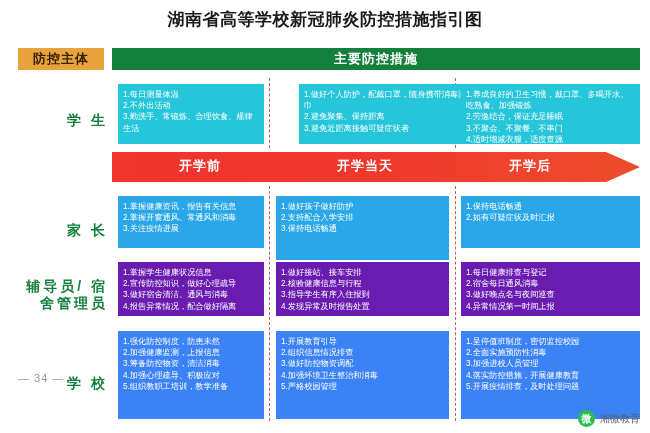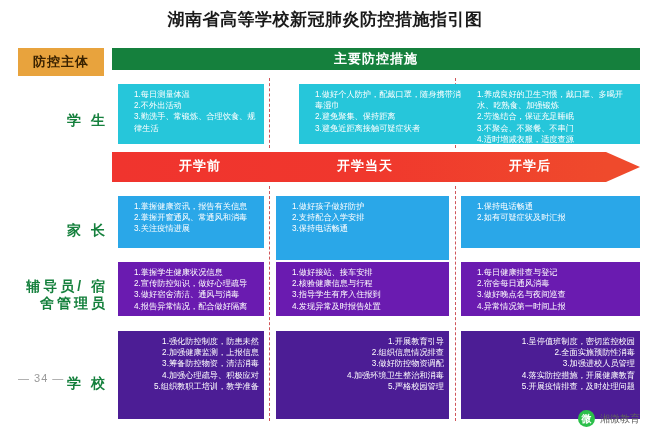--- a/index.html
+++ b/index.html
@@ -14,21 +14,21 @@
 
   .title{
     position:absolute;left:0;top:8px;width:650px;
     text-align:center;
     font-size:17px;font-weight:bold;color:#1a1a1a;
     letter-spacing:0.5px;
   }
 
   
   .hdr-subject{
-    position:absolute;left:18px;top:48px;width:86px;height:28px;
+    position:absolute;left:18px;top:48px;width:86px;height:22px;
     background:#e8a33d;
     color:#3a2200;font-weight:bold;font-size:13px;
     display:flex;align-items:center;justify-content:center;
     letter-spacing:1px;
   }
   .hdr-measures{
     position:absolute;left:112px;top:48px;width:528px;height:22px;
     background:#15803d;
     color:#ffffff;font-weight:bold;font-size:13px;
     display:flex;align-items:center;justify-content:center;
@@ -41,29 +41,29 @@
     text-align:right;color:#15803d;font-weight:bold;font-size:14px;
     letter-spacing:3px;line-height:17px;
   }
 
   
   .box{
     position:absolute;
     color:#ffffff;
     font-size:8.2px;
     line-height:11.2px;
-    padding:5px 5px 4px 16px;
+    padding:5px 5px 4px 5px;
     box-sizing:border-box;
     overflow:hidden;
     white-space:pre-line;
   }
   .box.cyan{background:#26c6da;}
   .box.blue{background:#2aa7e8;}
   .box.purple{background:#6a1bb0;}
-  .box.deep{background:#4c1d95;text-align:right;}
+  .box.deep{background:#3b82f6;}
 
   
   .arrow-wrap{
     position:absolute;left:112px;top:152px;width:528px;height:30px;
   }
   .arrow-body{
     position:absolute;left:0;top:0;width:494px;height:30px;
     background:linear-gradient(90deg,#f0342e 0%,#f0372d 50%,#ef4a2c 100%);
   }
   .arrow-head{

